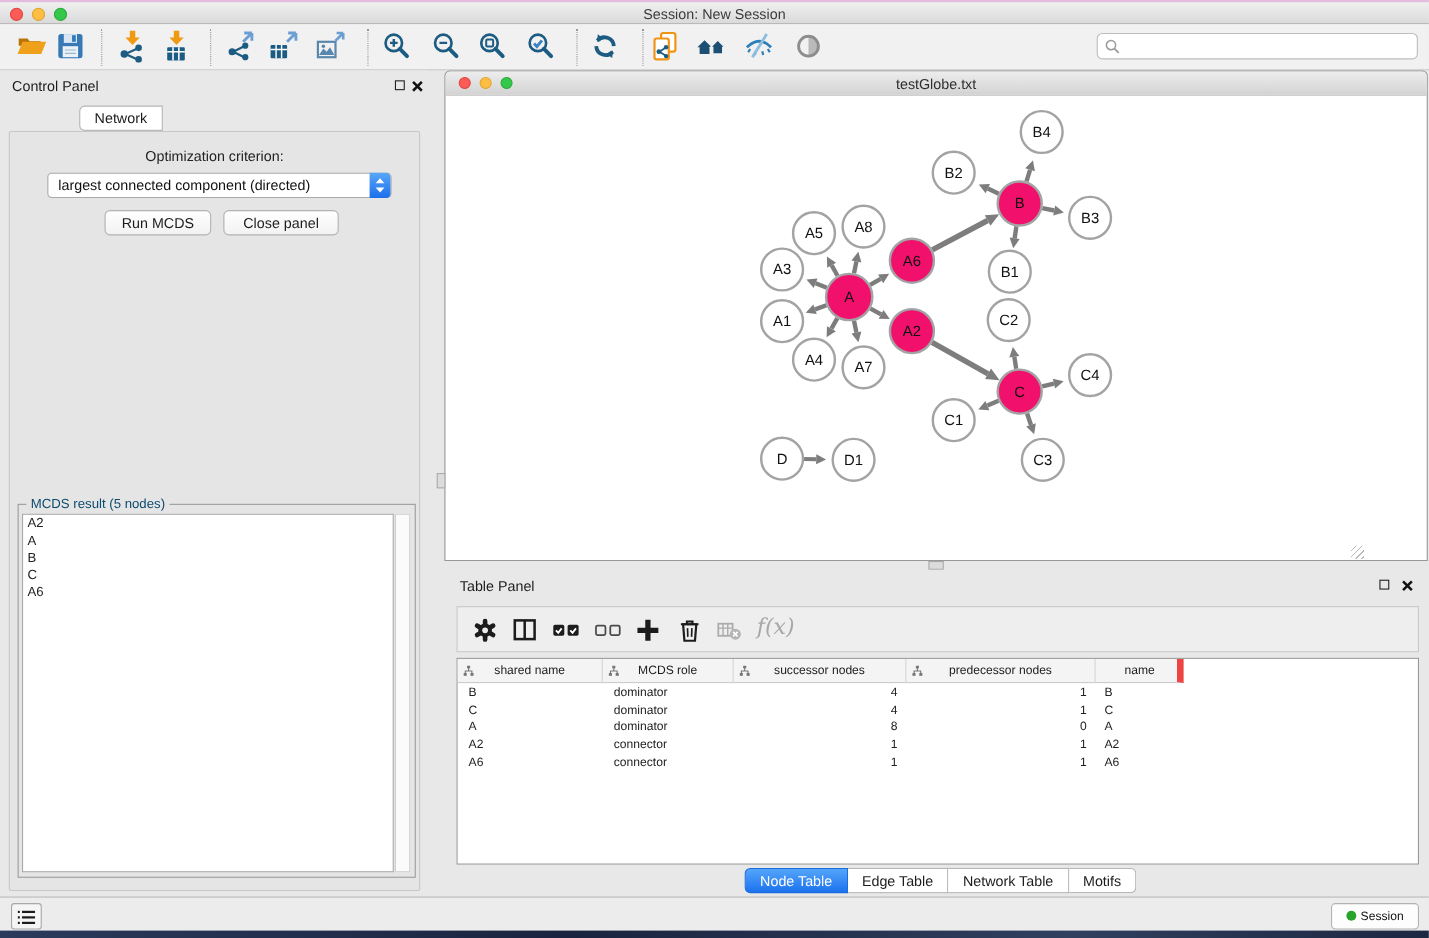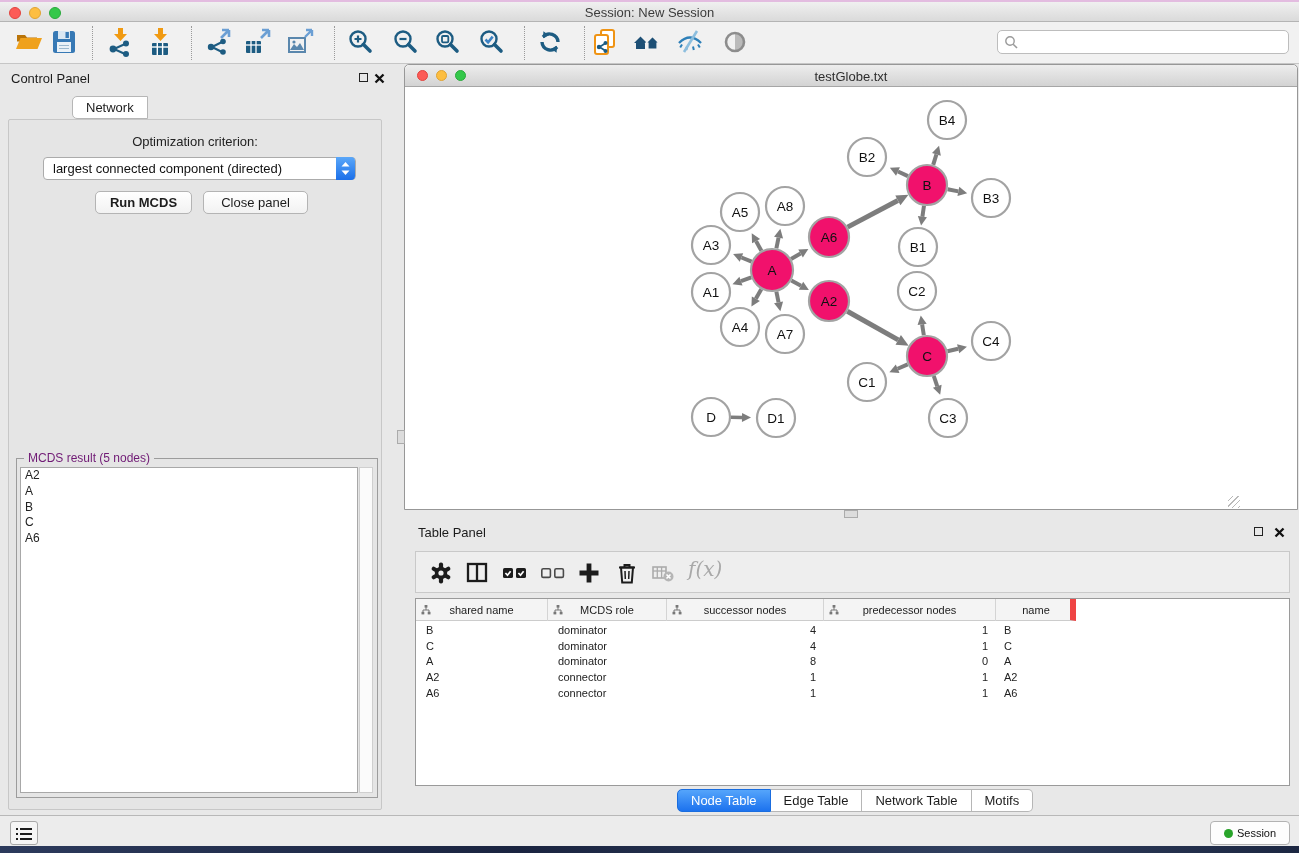--- a/index.html
+++ b/index.html
@@ -48,21 +48,21 @@
   .dropdown { position:absolute; left:34px; top:37px; width:313px; height:23px; background:#fff;
     border:1px solid #ababab; border-radius:4px;text-align:center; }
   .dropdown .dd-text { position:absolute; left:9px; top:3px; font-size:13px; color:#111; }
   .dd-stepper { position:absolute; right:0; top:-1px; width:19px; height:23px;
     background:linear-gradient(#5aa7f9,#1b6fe9); border-radius:0 4px 4px 0; }
   .btn { position:absolute; height:23px; background:linear-gradient(#ffffff,#f2f2f2);
     border:1px solid #b4b4b4; border-radius:5px; font-size:13px; color:#1c1c1c; text-align:center; line-height:21px; }
   .groupbox { position:absolute; left:7px; top:338px; width:362px; height:340px;
     border:1px solid #9c9c9c; }
   .groupbox .gb-title { position:absolute; left:7px; top:-8px; background:#e5e5e5; padding:0 4px;
-    font-size:12px; color:#701a75; }
+    font-size:12px; color:#0c4a6e; }
   .result-list { position:absolute; left:3px; top:8px; right:19px; bottom:4px; background:#fff;
     border:1px solid #a8a8a8; font-size:12px; overflow:hidden; }
   .result-list div { line-height:15.8px; padding-left:4px; }
   .result-sb { position:absolute; right:4px; top:8px; width:14px; bottom:4px; background:#fbfbfb;
     border:1px solid #cfcfcf; }
 
   
   .netwin { position:absolute; left:404px; top:64px; width:894px; height:446px;
     border:1px solid #979797; border-radius:5px 5px 0 0; background:#fff; }
   .nw-titlebar { position:relative; height:22px; background:linear-gradient(#ededed,#d3d3d3);
@@ -298,21 +298,21 @@
     <div class="opt-label">Optimization criterion:</div>
     <div class="dropdown">
       <span class="dd-text">largest connected component (directed)</span>
       <span class="dd-stepper">
         <svg width="19" height="23" viewBox="0 0 19 23">
             <path d="M5.5 9.5L9.5 5l4 4.5z" fill="#fff"></path>
             <path d="M5.5 13.5l4 4.5 4-4.5z" fill="#fff"></path>
           </svg>
       </span>
     </div>
-    <div class="btn" style="left:86px; top:71px; width:97px;font-weight:bold;">Run MCDS</div>
+    <div class="btn" style="left:86px; top:71px; width:97px;">Run MCDS</div>
     <div class="btn" style="left:194px; top:71px; width:105px;">Close panel</div>
     <div class="groupbox">
       <span class="gb-title">MCDS result (5 nodes)</span>
       <div class="result-sb"></div>
       <div class="result-list" id="mcds-list">
           <div>A2</div>
           <div>A</div>
           <div>B</div>
           <div>C</div>
           <div>A6</div>

